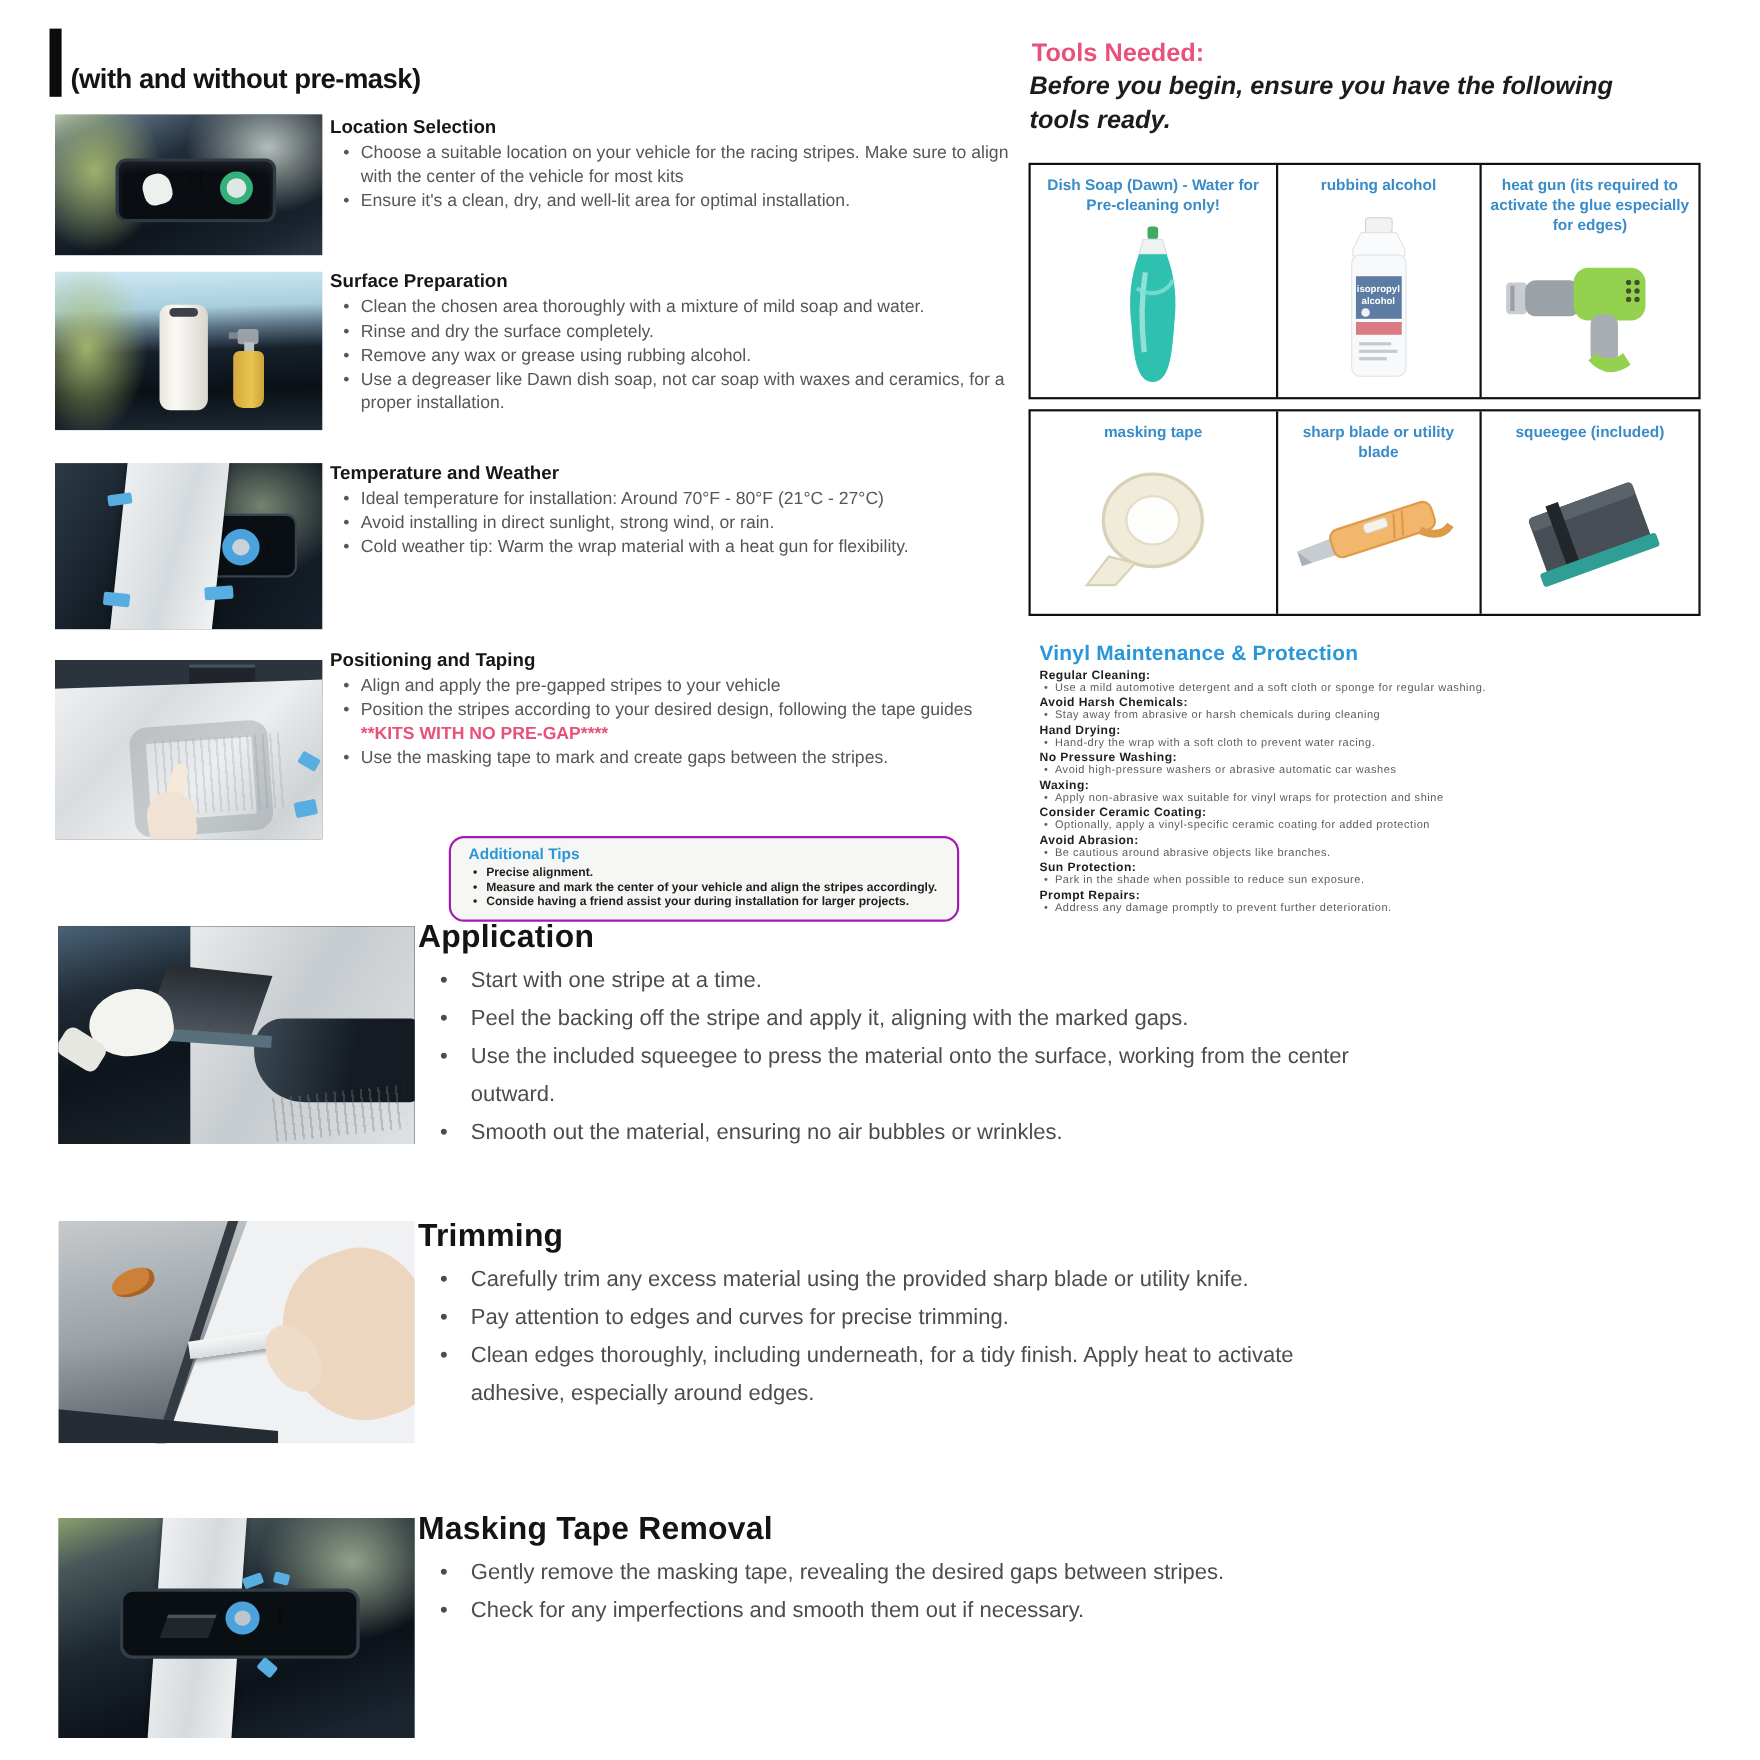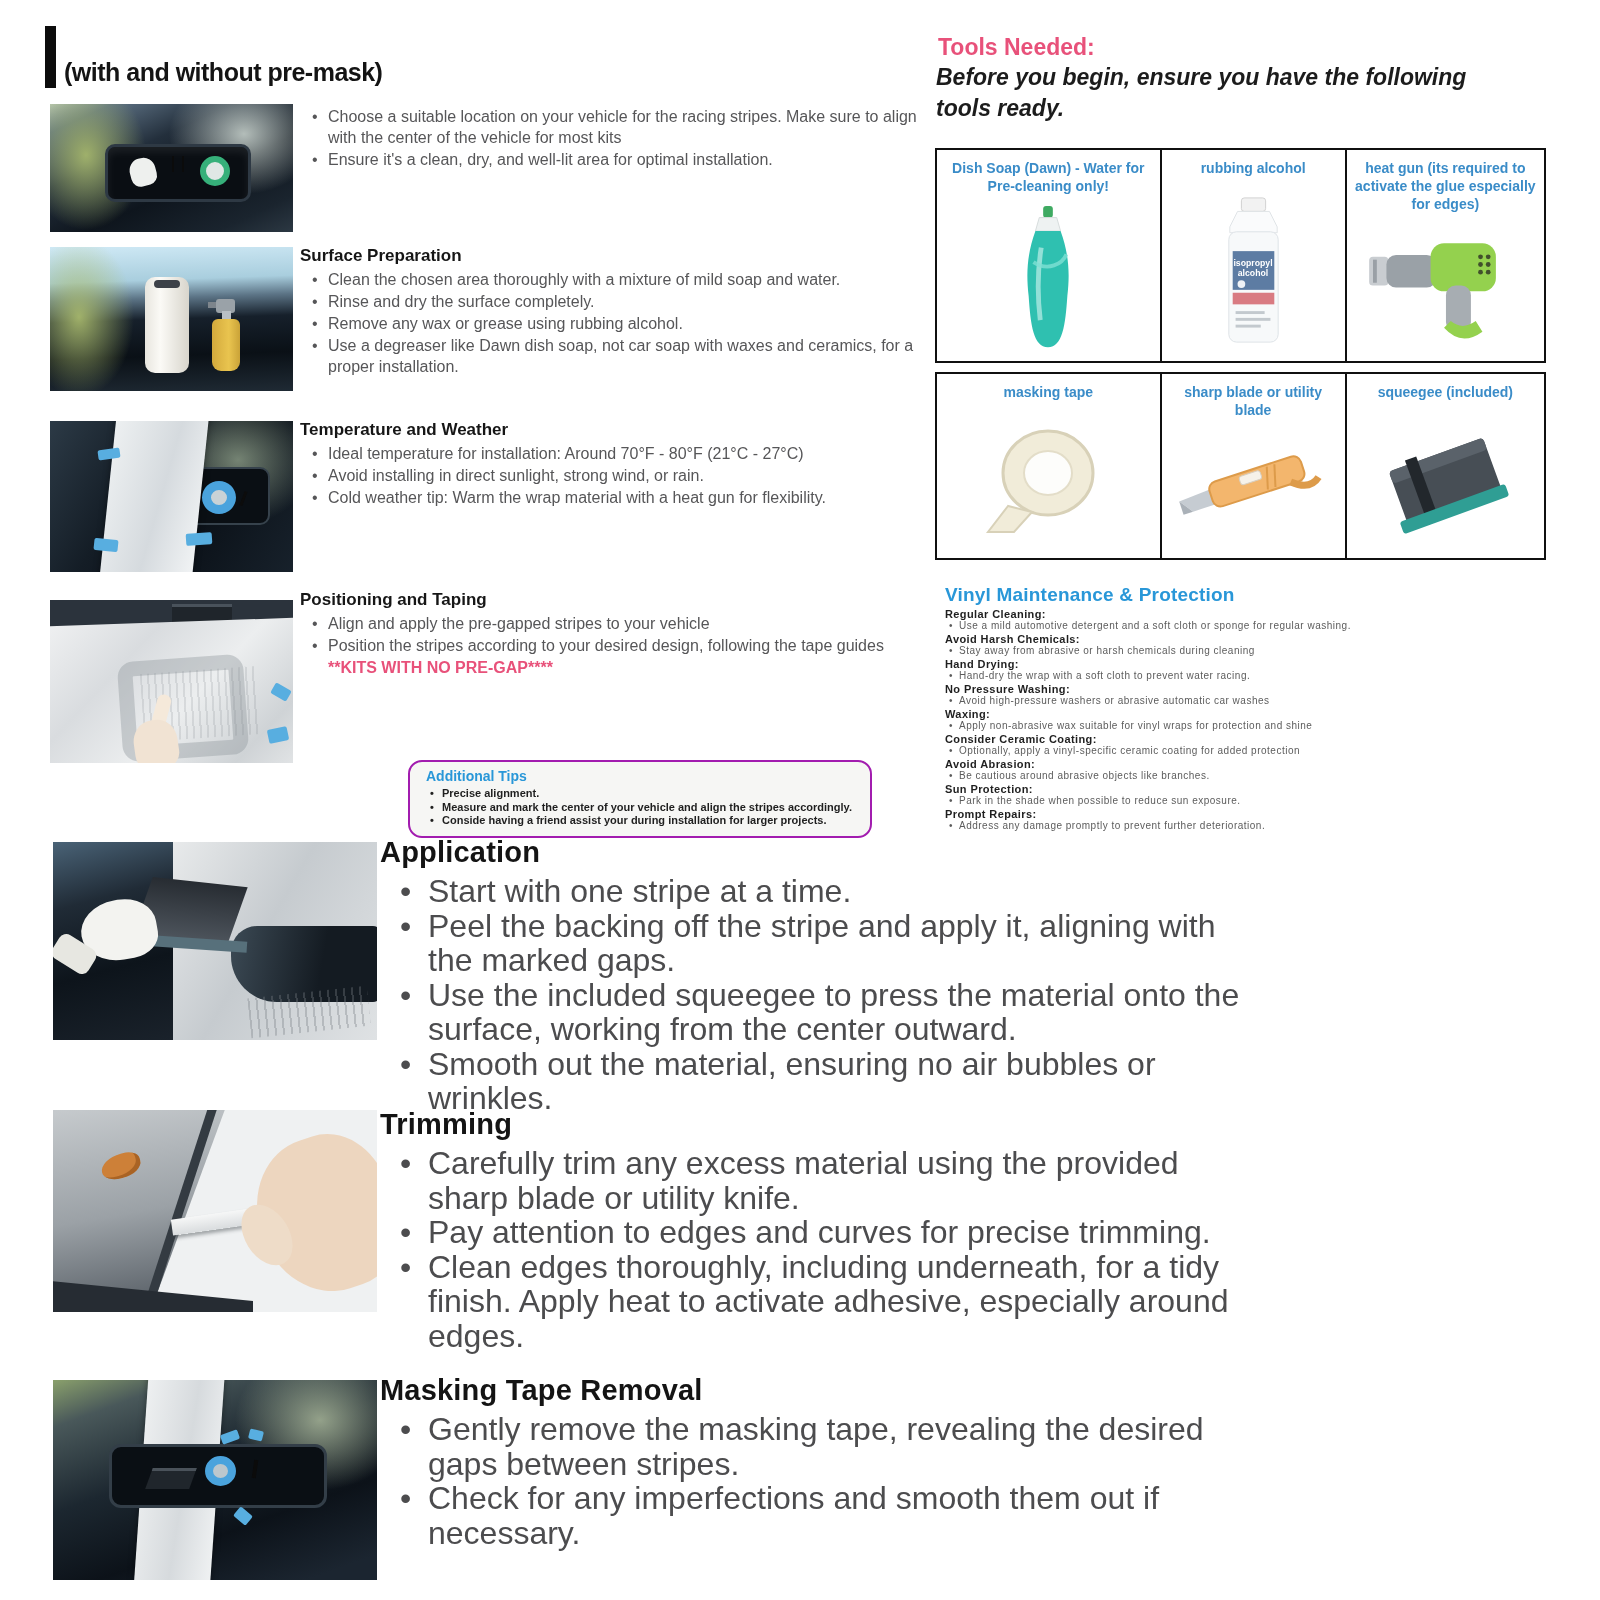--- a/index.html
+++ b/index.html
@@ -39,21 +39,21 @@
 
   
   .tips-box{width:464px;border:2px solid #a21caf;border-radius:14px;background:#f6f6f4;padding:6px 14px 8px 16px;box-sizing:border-box;}
   .tips-heading{font-size:14px;font-weight:bold;color:#2997d8;margin:0 0 3px;}
   .tips-list{margin:0;padding:0;list-style:none;font-size:11px;font-weight:bold;color:#1f1f1f;line-height:13.5px;}
   .tips-list li{padding-left:16px;position:relative;}
   .tips-list li::before{content:"•";position:absolute;left:4px;}
 
   
   .big-head{font-size:29px;font-weight:bold;color:#141414;letter-spacing:0.2px;white-space:nowrap;}
-  .big-list{margin:0;padding:0;list-style:none;font-size:32px;color:#4c4c4e;line-height:34.5px;width:880px;}
+  .big-list{margin:0;padding:0;list-style:none;font-size:20px;color:#4c4c4e;line-height:34.5px;width:880px;}
   .big-list li{position:relative;padding-left:46px;}
   .big-list li::before{content:"•";position:absolute;left:18px;}
 
   
   .photo{position:absolute;overflow:hidden;background:#1a222b;}
   .ph-el{position:absolute;}
 
   .p-hood1{background:linear-gradient(155deg,#b9c8b0 0%,#5c7082 12%,#232f3c 35%,#0e151d 60%,#1a242e 85%,#2c3843 100%);}
   .p1-leaf{left:-24px;top:-24px;width:120px;height:150px;background:radial-gradient(closest-side,#9fb06b,rgba(159,176,107,0));}
   .p1-light{right:-26px;top:-30px;width:150px;height:120px;background:radial-gradient(closest-side,#cfd9d3,rgba(207,217,211,0));opacity:.85;}
@@ -127,20 +127,21 @@
     <div class="ph-el p1-leaf"></div>
     <div class="ph-el p1-light"></div>
     <div class="ph-el p1-scoop"></div>
     <div class="ph-el p1-glove"></div>
     <div class="ph-el p1-pin" style="left:122px;top:52px;"></div>
     <div class="ph-el p1-pin" style="left:132px;top:52px;"></div>
     <div class="ph-el p1-tape"></div>
   </div>
 
   <div class="abs" style="left:300px;top:106px;">
+    <div class="step-head">Location Selection</div>
     <ul class="step-list">
       <li>Choose a suitable location on your vehicle for the racing stripes. Make sure to align with the center of the vehicle for most kits</li>
       <li>Ensure it's a clean, dry, and well-lit area for optimal installation.</li>
     </ul>
   </div>
 
   <div class="photo p-hood2" style="left:50px;top:247px;width:243px;height:144px;">
     <div class="ph-el p2-leaf"></div>
     <div class="ph-el p2-towel"></div>
     <div class="ph-el p2-slot"></div>
@@ -191,20 +192,21 @@
     <div class="ph-el p3-bit" style="left:222px;top:86px;width:18px;height:12px;transform:rotate(30deg);"></div>
     <div class="ph-el p3-bit" style="left:218px;top:128px;width:20px;height:14px;transform:rotate(-12deg);"></div>
   </div>
 
   <div class="abs" style="left:300px;top:590px;">
     <div class="step-head">Positioning and Taping</div>
     <ul class="step-list">
       <li>Align and apply the pre-gapped stripes to your vehicle</li>
       <li>Position the stripes according to your desired design, following the tape guides</li>
       <li class="note">**KITS WITH NO PRE-GAP****</li>
+      <li>Use the masking tape to mark and create gaps between the stripes.</li>
     </ul>
   </div>
 
   <div class="abs tools-heading" style="left:938px;top:34px;">Tools Needed:</div>
   <div class="abs tools-intro" style="left:936px;top:62px;">Before you begin, ensure you have the following tools ready.</div>
 
   <div class="abs tools-row" style="left:935px;top:148px;width:611px;height:215px;">
     <div class="tool-cell tc1">
       <div class="tool-label">Dish Soap (Dawn) - Water for Pre-cleaning only!</div>
       <div class="tool-img">

